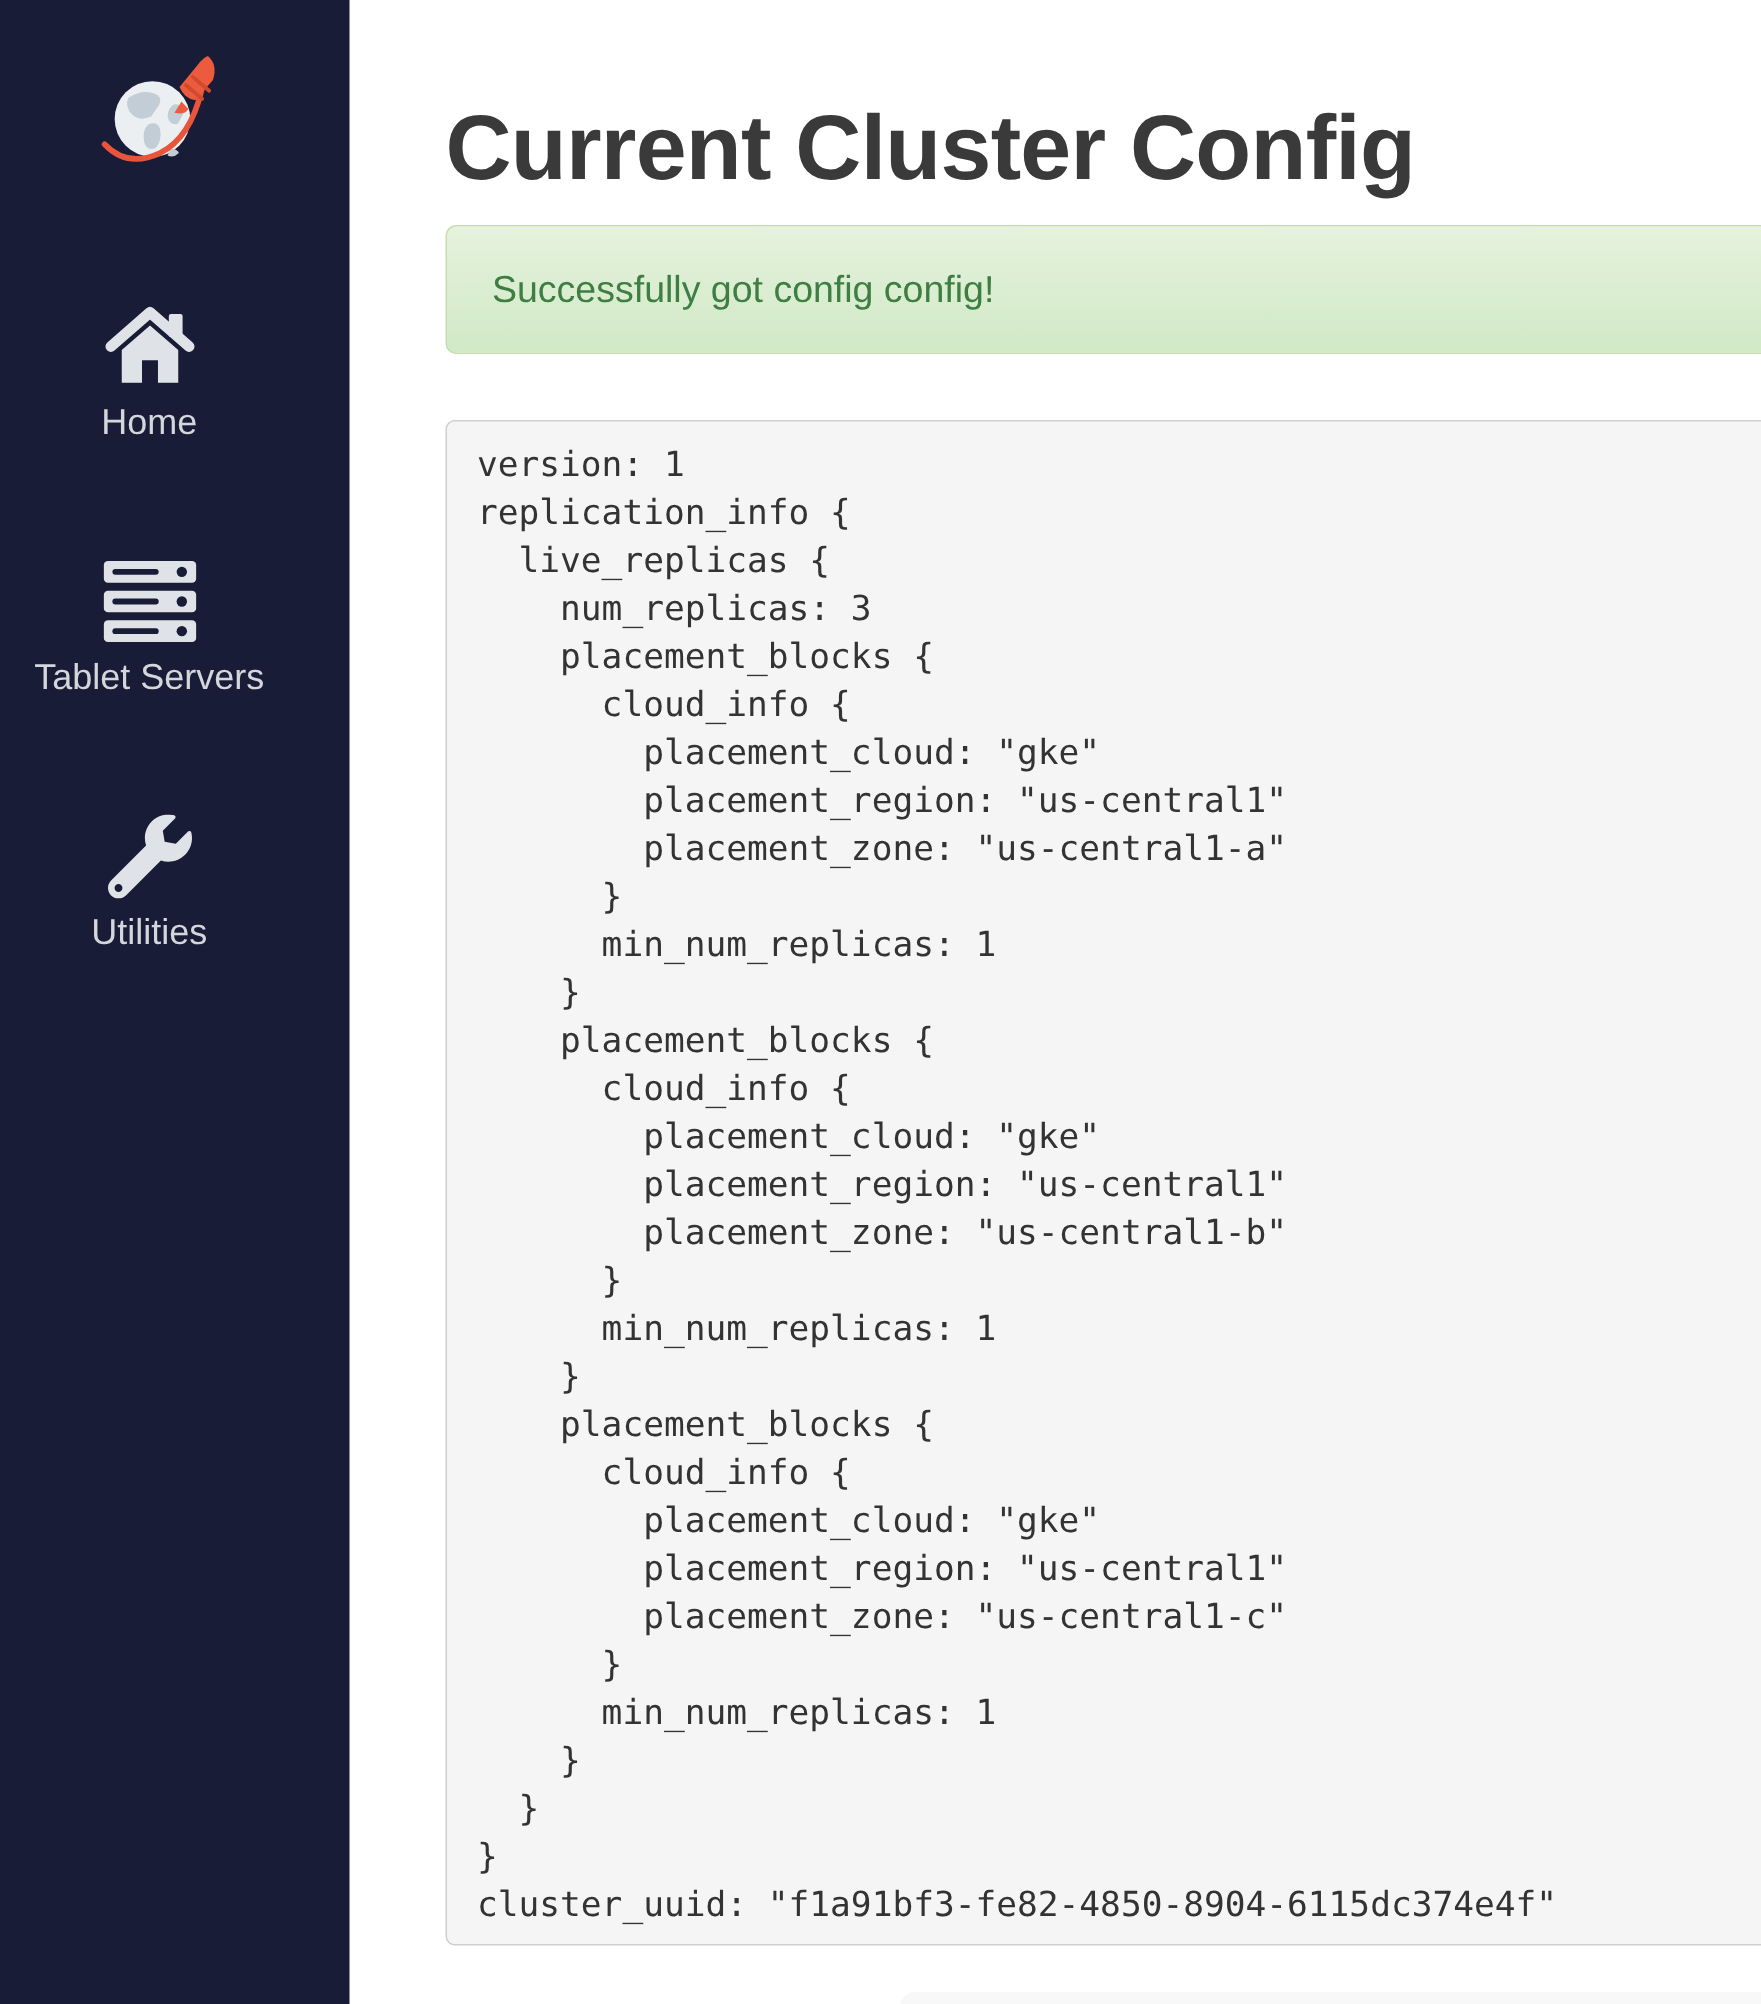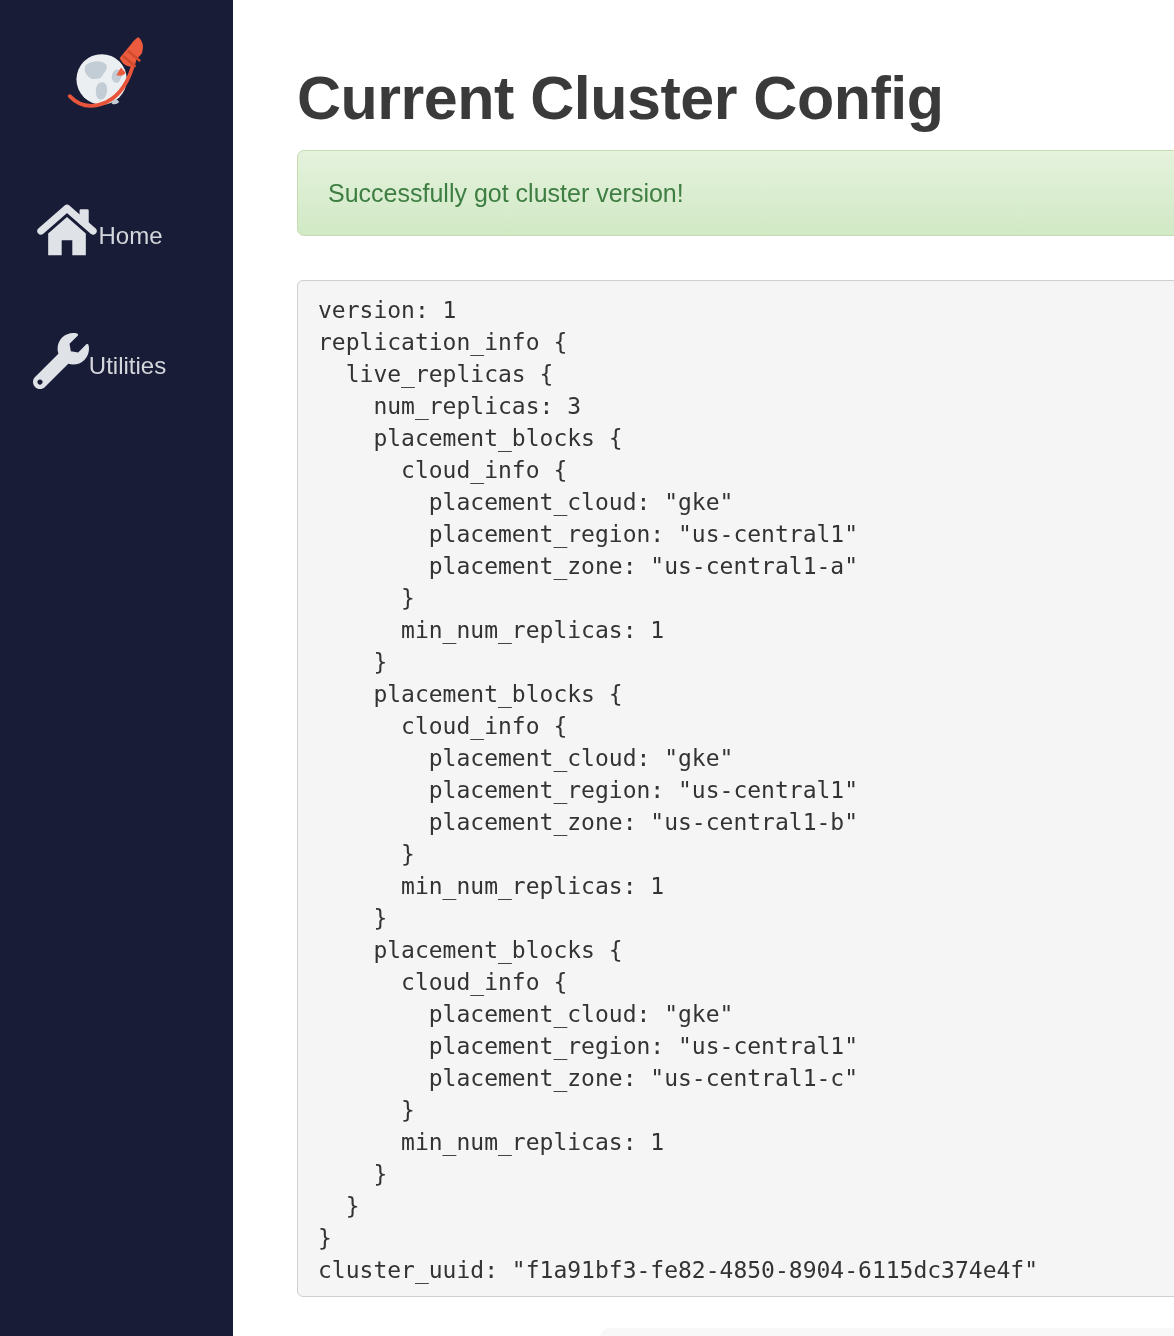--- a/index.html
+++ b/index.html
@@ -22,21 +22,21 @@
     padding-right: 34px; 
     display: flex; flex-direction: column; align-items: center;
   }
   .logo {
     margin-top: 34px; margin-left: 10px;
     width: 86px; height: 84px;
     cursor: pointer;
   }
   .nav { margin-top: 87px; display: flex; flex-direction: column; align-items: center; }
   .nav-item {
-    display: flex; flex-direction: row; align-items: center;
+    display: flex; flex-direction: column; align-items: center;
     margin-bottom: 78px;
     text-decoration: none; cursor: pointer;
   }
   .nav-icon { height: 52px; display: flex; align-items: center; justify-content: center; }
   .nav-label {
     margin-top: 10px;
     font-size: 24px; line-height: 30px;
     color: #d3d6db;
     white-space: nowrap;
   }
@@ -118,38 +118,54 @@
           <svg viewBox="0 0 64 58" width="62" height="56">
             <path d="M5 29 L32 5.5 L59 29" fill="none" stroke="#dfe3e8" stroke-width="7.5" stroke-linecap="round" stroke-linejoin="round"></path>
             <rect x="45" y="6.5" width="9.5" height="16" rx="1.5" fill="#dfe3e8"></rect>
             <path d="M12.5 31.5 L32 14.5 L51.5 31.5 V54 H37.5 V38.5 H26.5 V54 H12.5 Z" fill="#dfe3e8"></path>
           </svg>
         </span>
         <span class="nav-label">Home</span>
       </a>
 
 
+      <a class="nav-item">
+        <span class="nav-icon">
+          <svg viewBox="0 0 64 56" width="62" height="54">
+            <rect x="0" y="0" width="64" height="15" rx="3" fill="#dfe3e8"></rect>
+            <rect x="6" y="5.5" width="32" height="4" rx="2" fill="#191c37"></rect>
+            <circle cx="54" cy="7.5" r="3.6" fill="#191c37"></circle>
+            <rect x="0" y="20.5" width="64" height="15" rx="3" fill="#dfe3e8"></rect>
+            <rect x="6" y="26" width="32" height="4" rx="2" fill="#191c37"></rect>
+            <circle cx="54" cy="28" r="3.6" fill="#191c37"></circle>
+            <rect x="0" y="41" width="64" height="15" rx="3" fill="#dfe3e8"></rect>
+            <rect x="6" y="46.5" width="32" height="4" rx="2" fill="#191c37"></rect>
+            <circle cx="54" cy="48.5" r="3.6" fill="#191c37"></circle>
+          </svg>
+        </span>
+        <span class="nav-label">Tablet Servers</span>
+      </a>
 
       <a class="nav-item">
         <span class="nav-icon">
           <svg viewBox="0 0 512 512" width="56" height="56">
             <path fill="#dfe3e8" d="M507.73 109.1c-2.24-9.03-13.54-12.09-20.12-5.51l-74.36 74.36-67.88-11.31-11.31-67.88 74.36-74.36c6.62-6.62 3.43-17.9-5.66-20.16-47.38-11.74-99.55.91-136.58 37.93-39.64 39.64-50.55 97.1-34.05 147.2L18.74 402.76c-24.99 24.99-24.99 65.51 0 90.5 24.99 24.99 65.51 24.99 90.5 0l213.21-213.21c50.12 16.71 107.47 5.68 147.37-34.22 37.07-37.07 49.7-89.32 37.91-136.73zM64 472c-13.25 0-24-10.75-24-24 0-13.26 10.75-24 24-24s24 10.74 24 24c0 13.25-10.75 24-24 24z"></path>
           </svg>
         </span>
         <span class="nav-label">Utilities</span>
       </a>
 
     </nav>
   </aside>
 
   <main class="main">
     <h1 class="page-title">Current Cluster Config</h1>
 
     <div class="alert-success">
-      <span>Successfully got cluster version!</span>
+      <span>Successfully got config config!</span>
     </div>
 
     <pre class="config-block">version: 1
 replication_info {
   live_replicas {
     num_replicas: 3
     placement_blocks {
       cloud_info {
         placement_cloud: "gke"
         placement_region: "us-central1"

